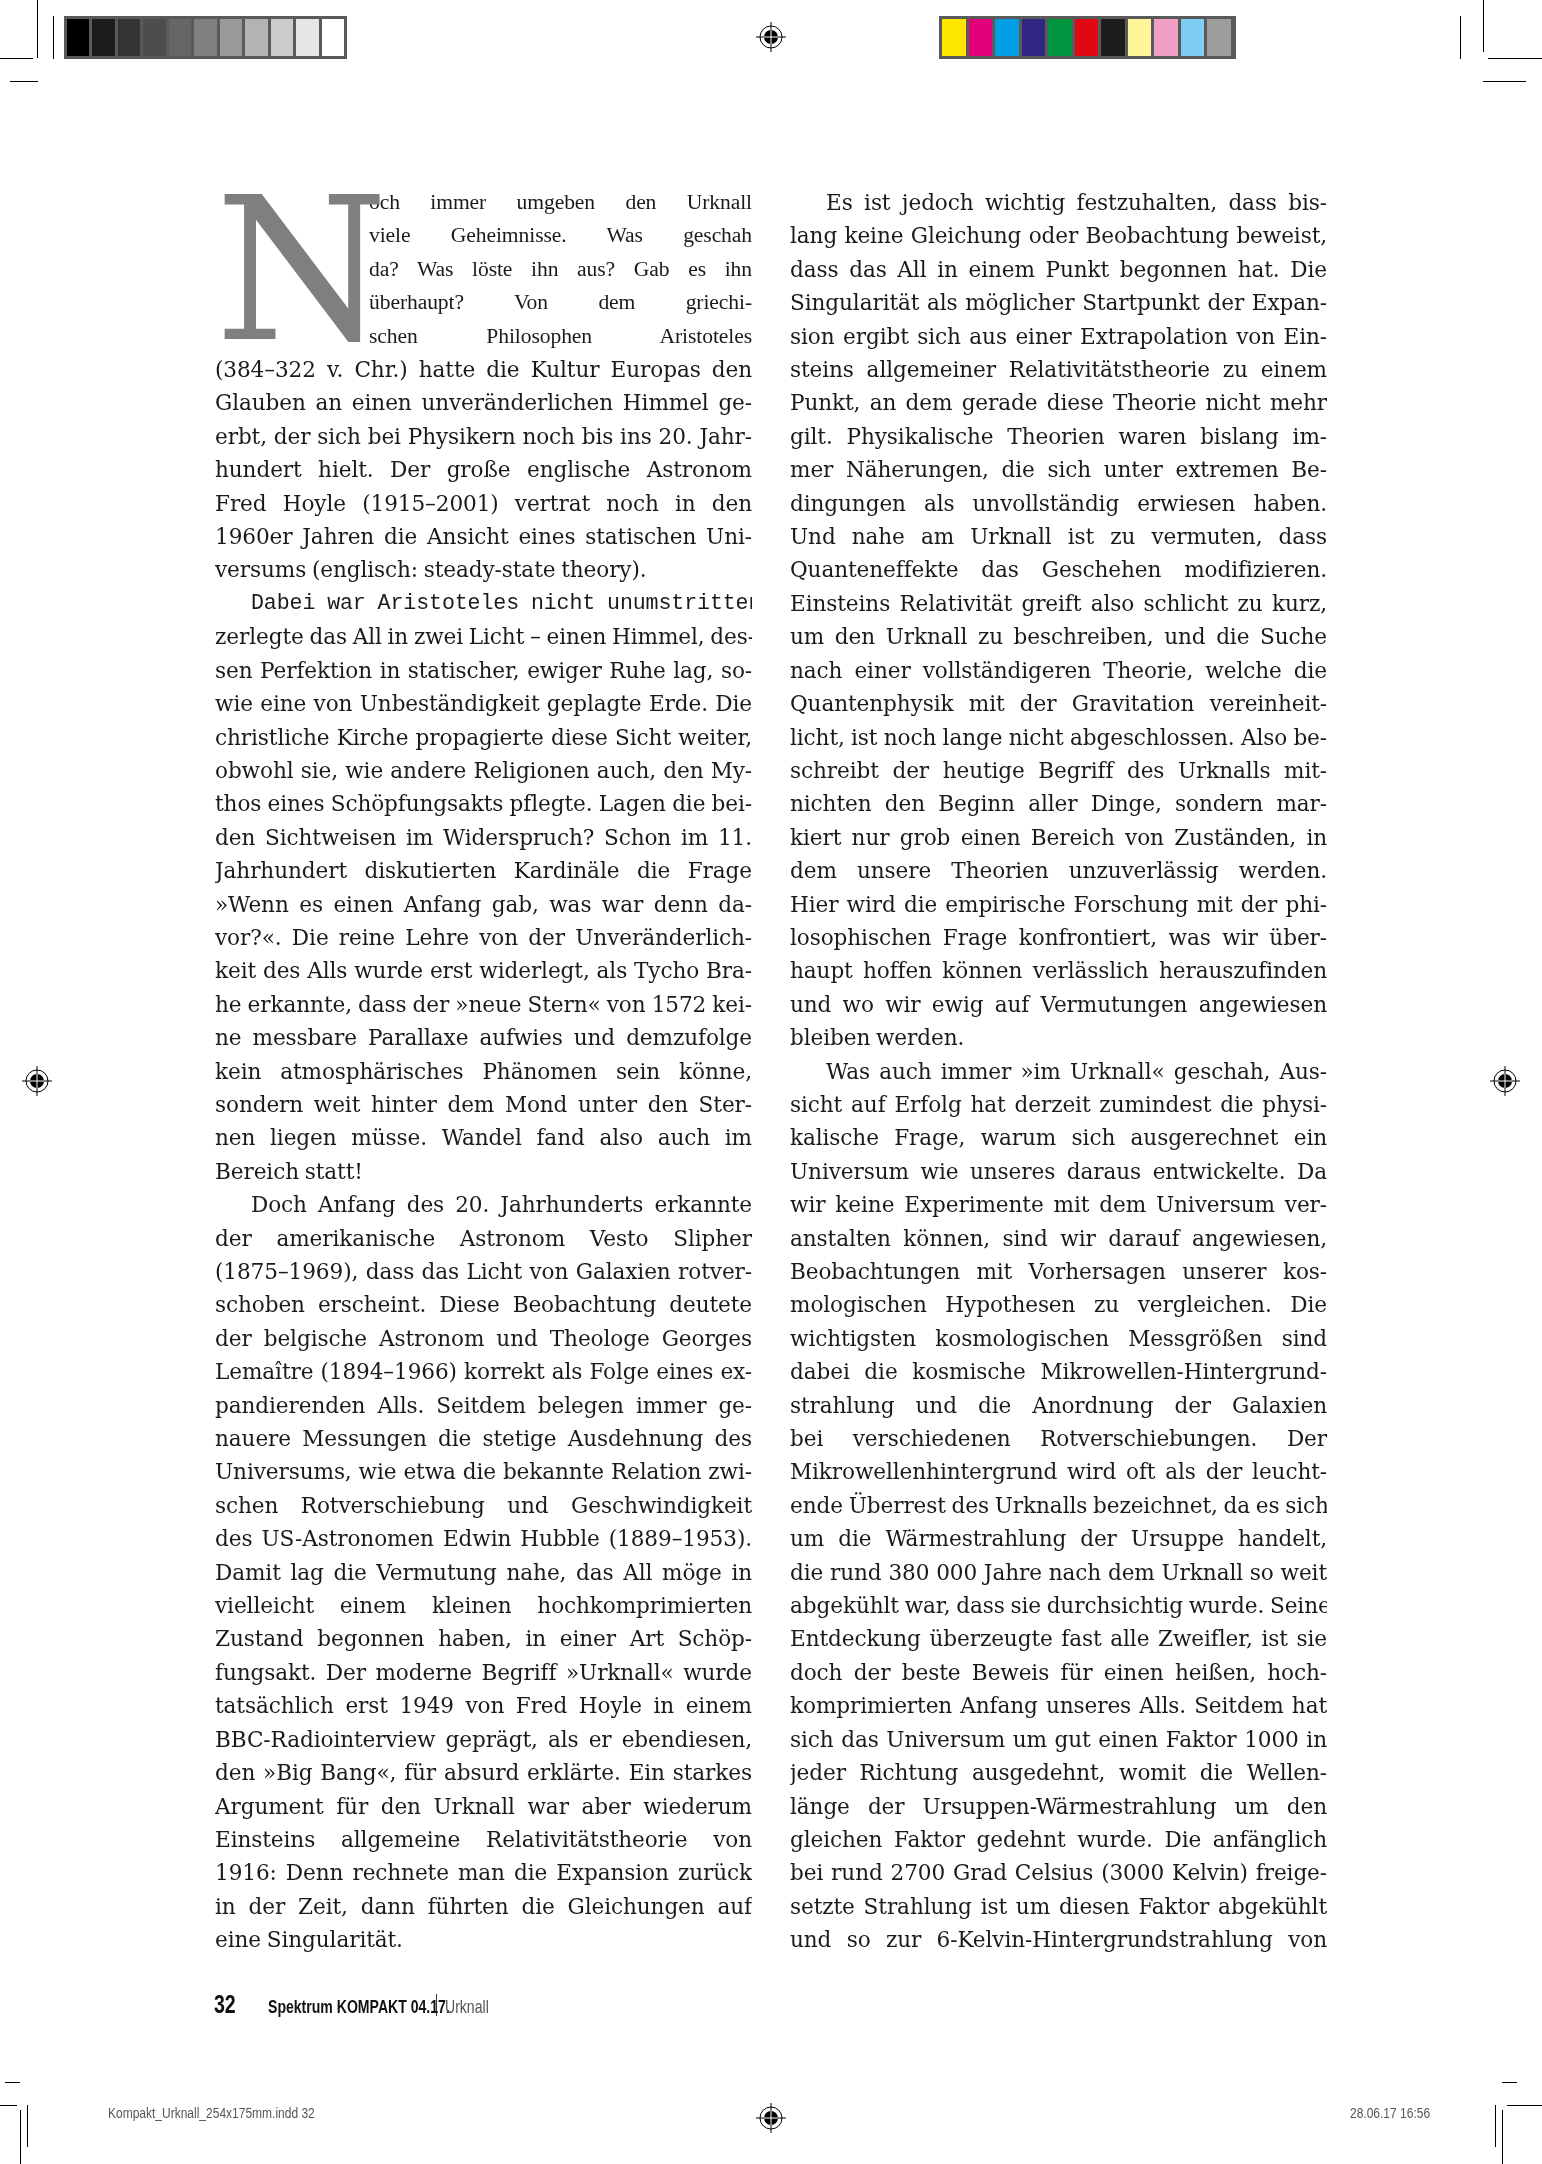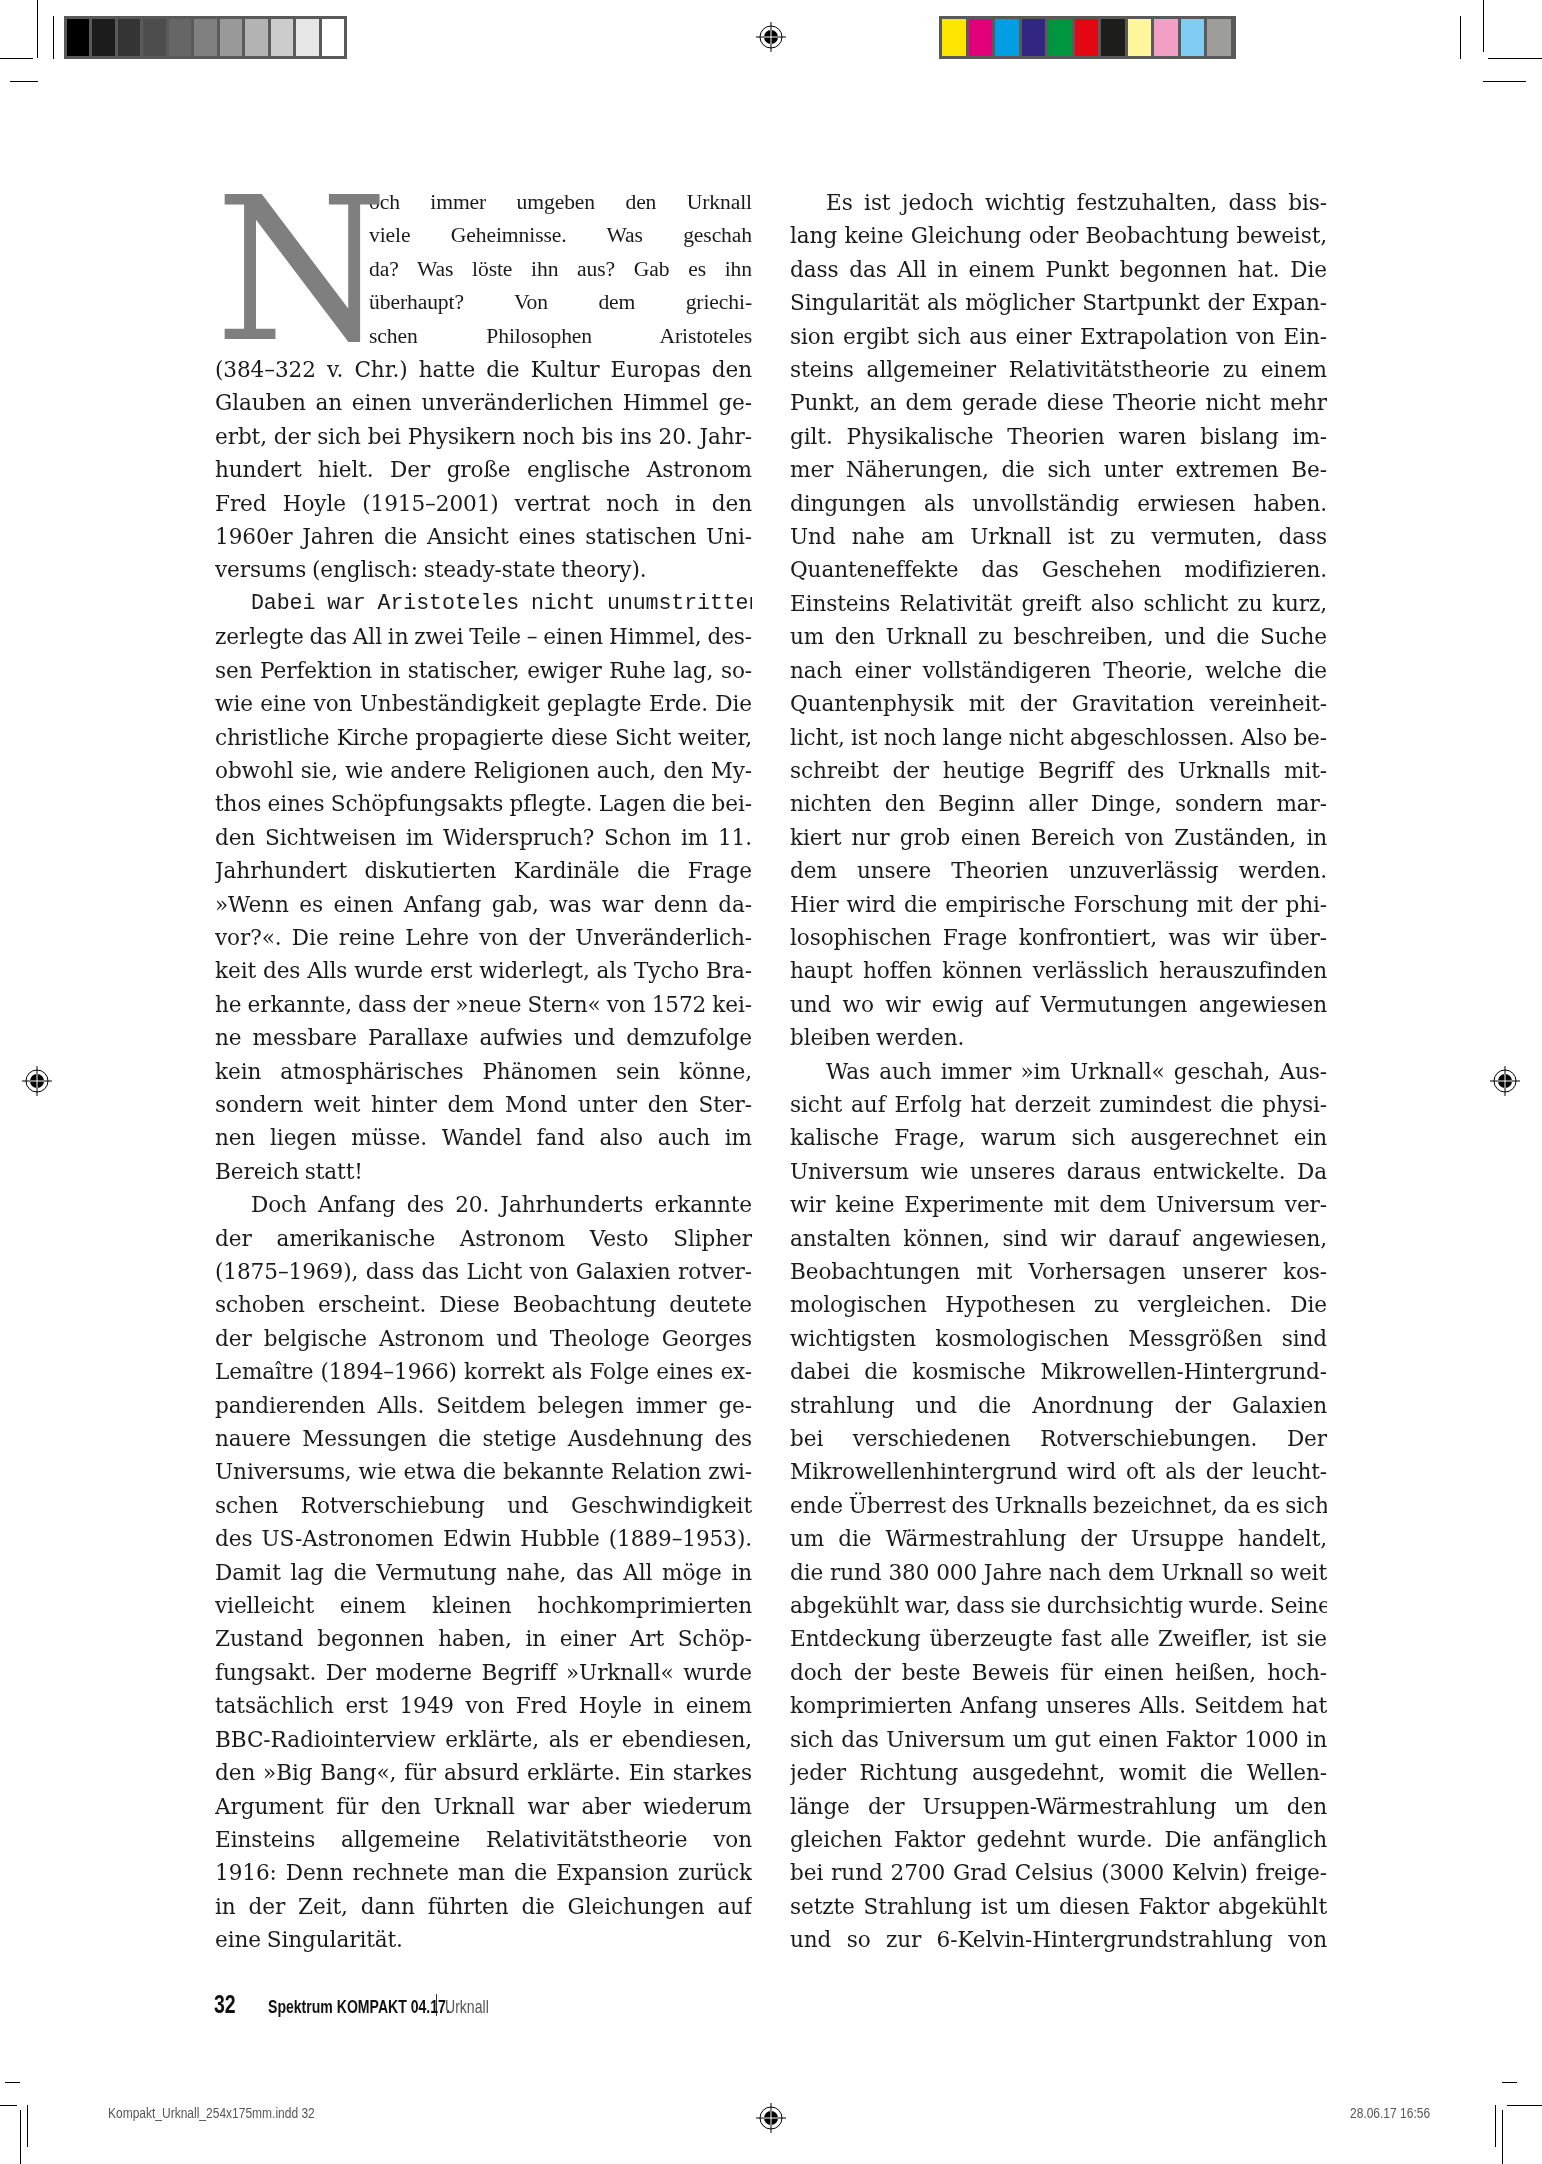--- a/index.html
+++ b/index.html
@@ -120,21 +120,21 @@
       <span class="line">(384–322 v. Chr.) hatte die Kultur Europas den</span>
       <span class="line">Glauben an einen unveränderlichen Himmel ge-</span>
       <span class="line">erbt, der sich bei Physikern noch bis ins 20. Jahr-</span>
       <span class="line">hundert hielt. Der große englische Astronom</span>
       <span class="line">Fred Hoyle (1915–2001) vertrat noch in den</span>
       <span class="line">1960er Jahren die Ansicht eines statischen Uni-</span>
       <span class="line last">versums (englisch: steady-state theory).</span>
     </p>
     <p>
       <span class="line" style="padding-left: 36px; font-family: Liberation Mono, monospace;">Dabei war Aristoteles nicht unumstritten. Er</span>
-      <span class="line">zerlegte das All in zwei Teile – einen Himmel, des-</span>
+      <span class="line">zerlegte das All in zwei Licht – einen Himmel, des-</span>
       <span class="line">sen Perfektion in statischer, ewiger Ruhe lag, so-</span>
       <span class="line">wie eine von Unbeständigkeit geplagte Erde. Die</span>
       <span class="line">christliche Kirche propagierte diese Sicht weiter,</span>
       <span class="line">obwohl sie, wie andere Religionen auch, den My-</span>
       <span class="line">thos eines Schöpfungsakts pflegte. Lagen die bei-</span>
       <span class="line">den Sichtweisen im Widerspruch? Schon im 11.</span>
       <span class="line">Jahrhundert diskutierten Kardinäle die Frage</span>
       <span class="line">»Wenn es einen Anfang gab, was war denn da-</span>
       <span class="line">vor?«. Die reine Lehre von der Unveränderlich-</span>
       <span class="line">keit des Alls wurde erst widerlegt, als Tycho Bra-</span>
@@ -155,21 +155,21 @@
       <span class="line">pandierenden Alls. Seitdem belegen immer ge-</span>
       <span class="line">nauere Messungen die stetige Ausdehnung des</span>
       <span class="line">Universums, wie etwa die bekannte Relation zwi-</span>
       <span class="line">schen Rotverschiebung und Geschwindigkeit</span>
       <span class="line">des US-Astronomen Edwin Hubble (1889–1953).</span>
       <span class="line">Damit lag die Vermutung nahe, das All möge in</span>
       <span class="line">vielleicht einem kleinen hochkomprimierten</span>
       <span class="line">Zustand begonnen haben, in einer Art Schöp-</span>
       <span class="line">fungsakt. Der moderne Begriff »Urknall« wurde</span>
       <span class="line">tatsächlich erst 1949 von Fred Hoyle in einem</span>
-      <span class="line">BBC-Radiointerview erklärte, als er ebendiesen,</span>
+      <span class="line">BBC-Radiointerview geprägt, als er ebendiesen,</span>
       <span class="line">den »Big Bang«, für absurd erklärte. Ein starkes</span>
       <span class="line">Argument für den Urknall war aber wiederum</span>
       <span class="line">Einsteins allgemeine Relativitätstheorie von</span>
       <span class="line">1916: Denn rechnete man die Expansion zurück</span>
       <span class="line">in der Zeit, dann führten die Gleichungen auf</span>
       <span class="line last">eine Singularität.</span>
     </p>
   </div>
 <div class="col" id="col-right" style="left:790px;">
     <p>

